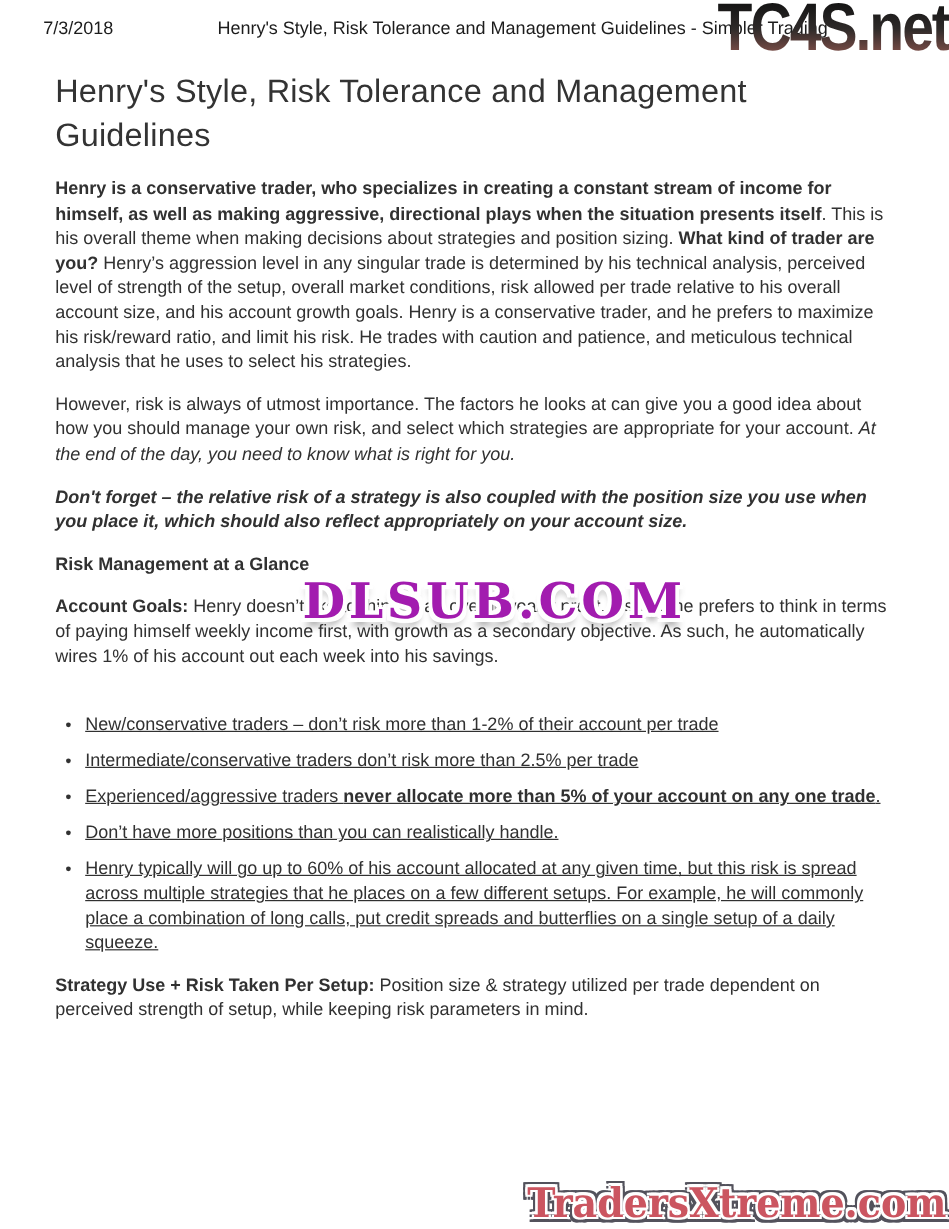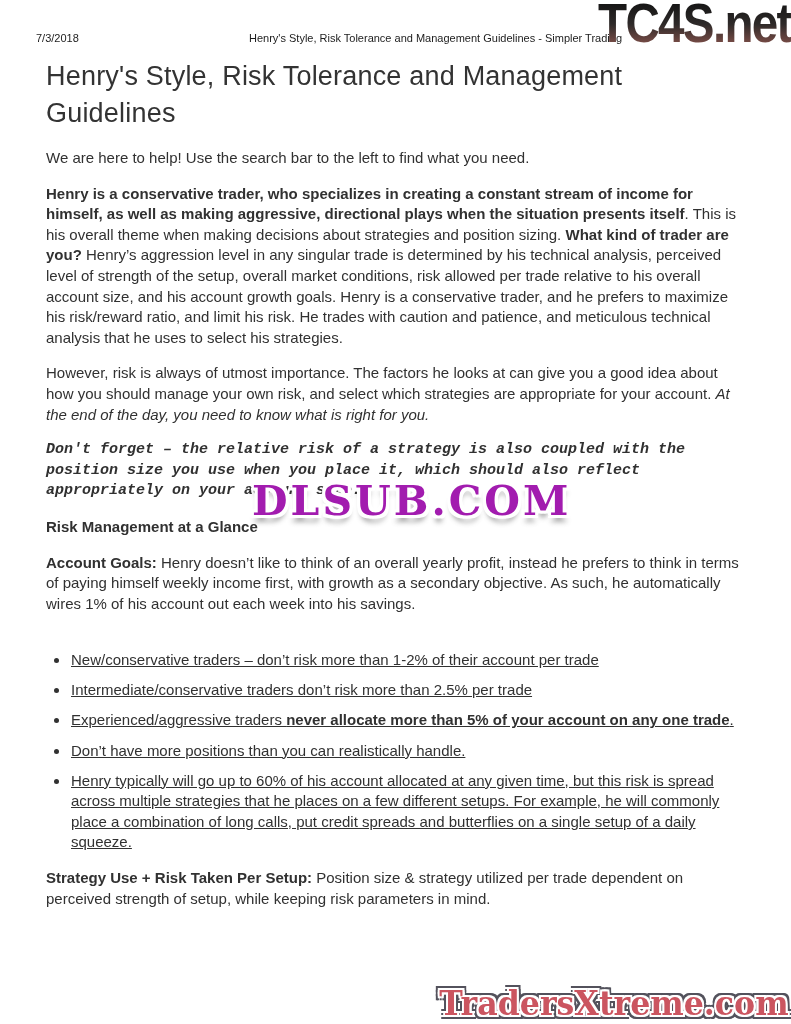--- a/index.html
+++ b/index.html
@@ -12,24 +12,23 @@
     overflow: hidden;
     font-family: "Liberation Sans", "DejaVu Sans", sans-serif;
     color: #313131;
   }
 
   
   .print-header {
     position: absolute;
     top: 15px; left: 36px; right: 36px;
     height: 16px;
-    font-size: 11px;
+    font-size: 15px;
     color: #1c1c1c;
     z-index: 1;
-    margin-top: 17px;
   }
   .ph-date { position: absolute; left: 0; top: 0; }
   .ph-title { position: absolute; left: 80px; right: 0; top: 0; text-align: center; white-space: nowrap; }
 
   
   .wm-tc4s {
     position: absolute;
     top: -5px; right: 0;
     font-family: "Liberation Sans", sans-serif;
     font-weight: 700;
@@ -66,21 +65,21 @@
     color: #333333;
     margin: 0 0 16px 0;
   }
   .article p {
     font-size: 15px;
     line-height: 20.6px;
     margin: 0 0 15px 0;
   }
   .article b { font-weight: 700; }
   .article i { font-style: italic; }
-  p.bi { font-weight: 700; font-style: italic; font-family: Liberation Mono, monospace; }
+  p.bi { font-weight: 700; font-style: italic; }
   p.bold { font-weight: 700; }
   .article ul {
     margin: 36px 0 15px 0;
     padding-left: 24px;
     list-style: disc;
     text-decoration: underline;
   }
   .article li {
     font-size: 15px;
     line-height: 20.6px;
@@ -149,21 +148,20 @@
   <div class="print-header">
     <span class="ph-date">7/3/2018</span>
     <span class="ph-title">Henry's Style, Risk Tolerance and Management Guidelines - Simpler Trading</span>
   </div>
 
   <div class="wm-tc4s">TC4S.net</div>
 
   <div class="article">
     <h1 class="title">Henry's Style, Risk Tolerance and Management Guidelines</h1>
 
-    <p>We are here to help! Use the search bar to the left to find what you need.</p>
 
     <p><b>Henry is a conservative trader, who specializes in creating a constant stream of income for himself, as well as making aggressive, directional plays when the situation presents itself</b><span>. This is his overall theme when making decisions about strategies and position sizing. </span><b>What kind of trader are you?</b><span> Henry’s aggression level in any singular trade is determined by his technical analysis, perceived level of strength of the setup, overall market conditions, risk allowed per trade relative to his overall account size, and his account growth goals. Henry is a conservative trader, and he prefers to maximize his risk/reward ratio, and limit his risk. He trades with caution and patience, and meticulous technical analysis that he uses to select his strategies.</span></p>
 
     <p><span>However, risk is always of utmost importance. The factors he looks at can give you a good idea about how you should manage your own risk, and select which strategies are appropriate for your account. </span><i>At the end of the day, you need to know what is right for you.</i></p>
 
     <p class="bi">Don't forget – the relative risk of a strategy is also coupled with the position size you use when you place it, which should also reflect appropriately on your account size.</p>
 
     <p class="bold">Risk Management at a Glance</p>
 
 

